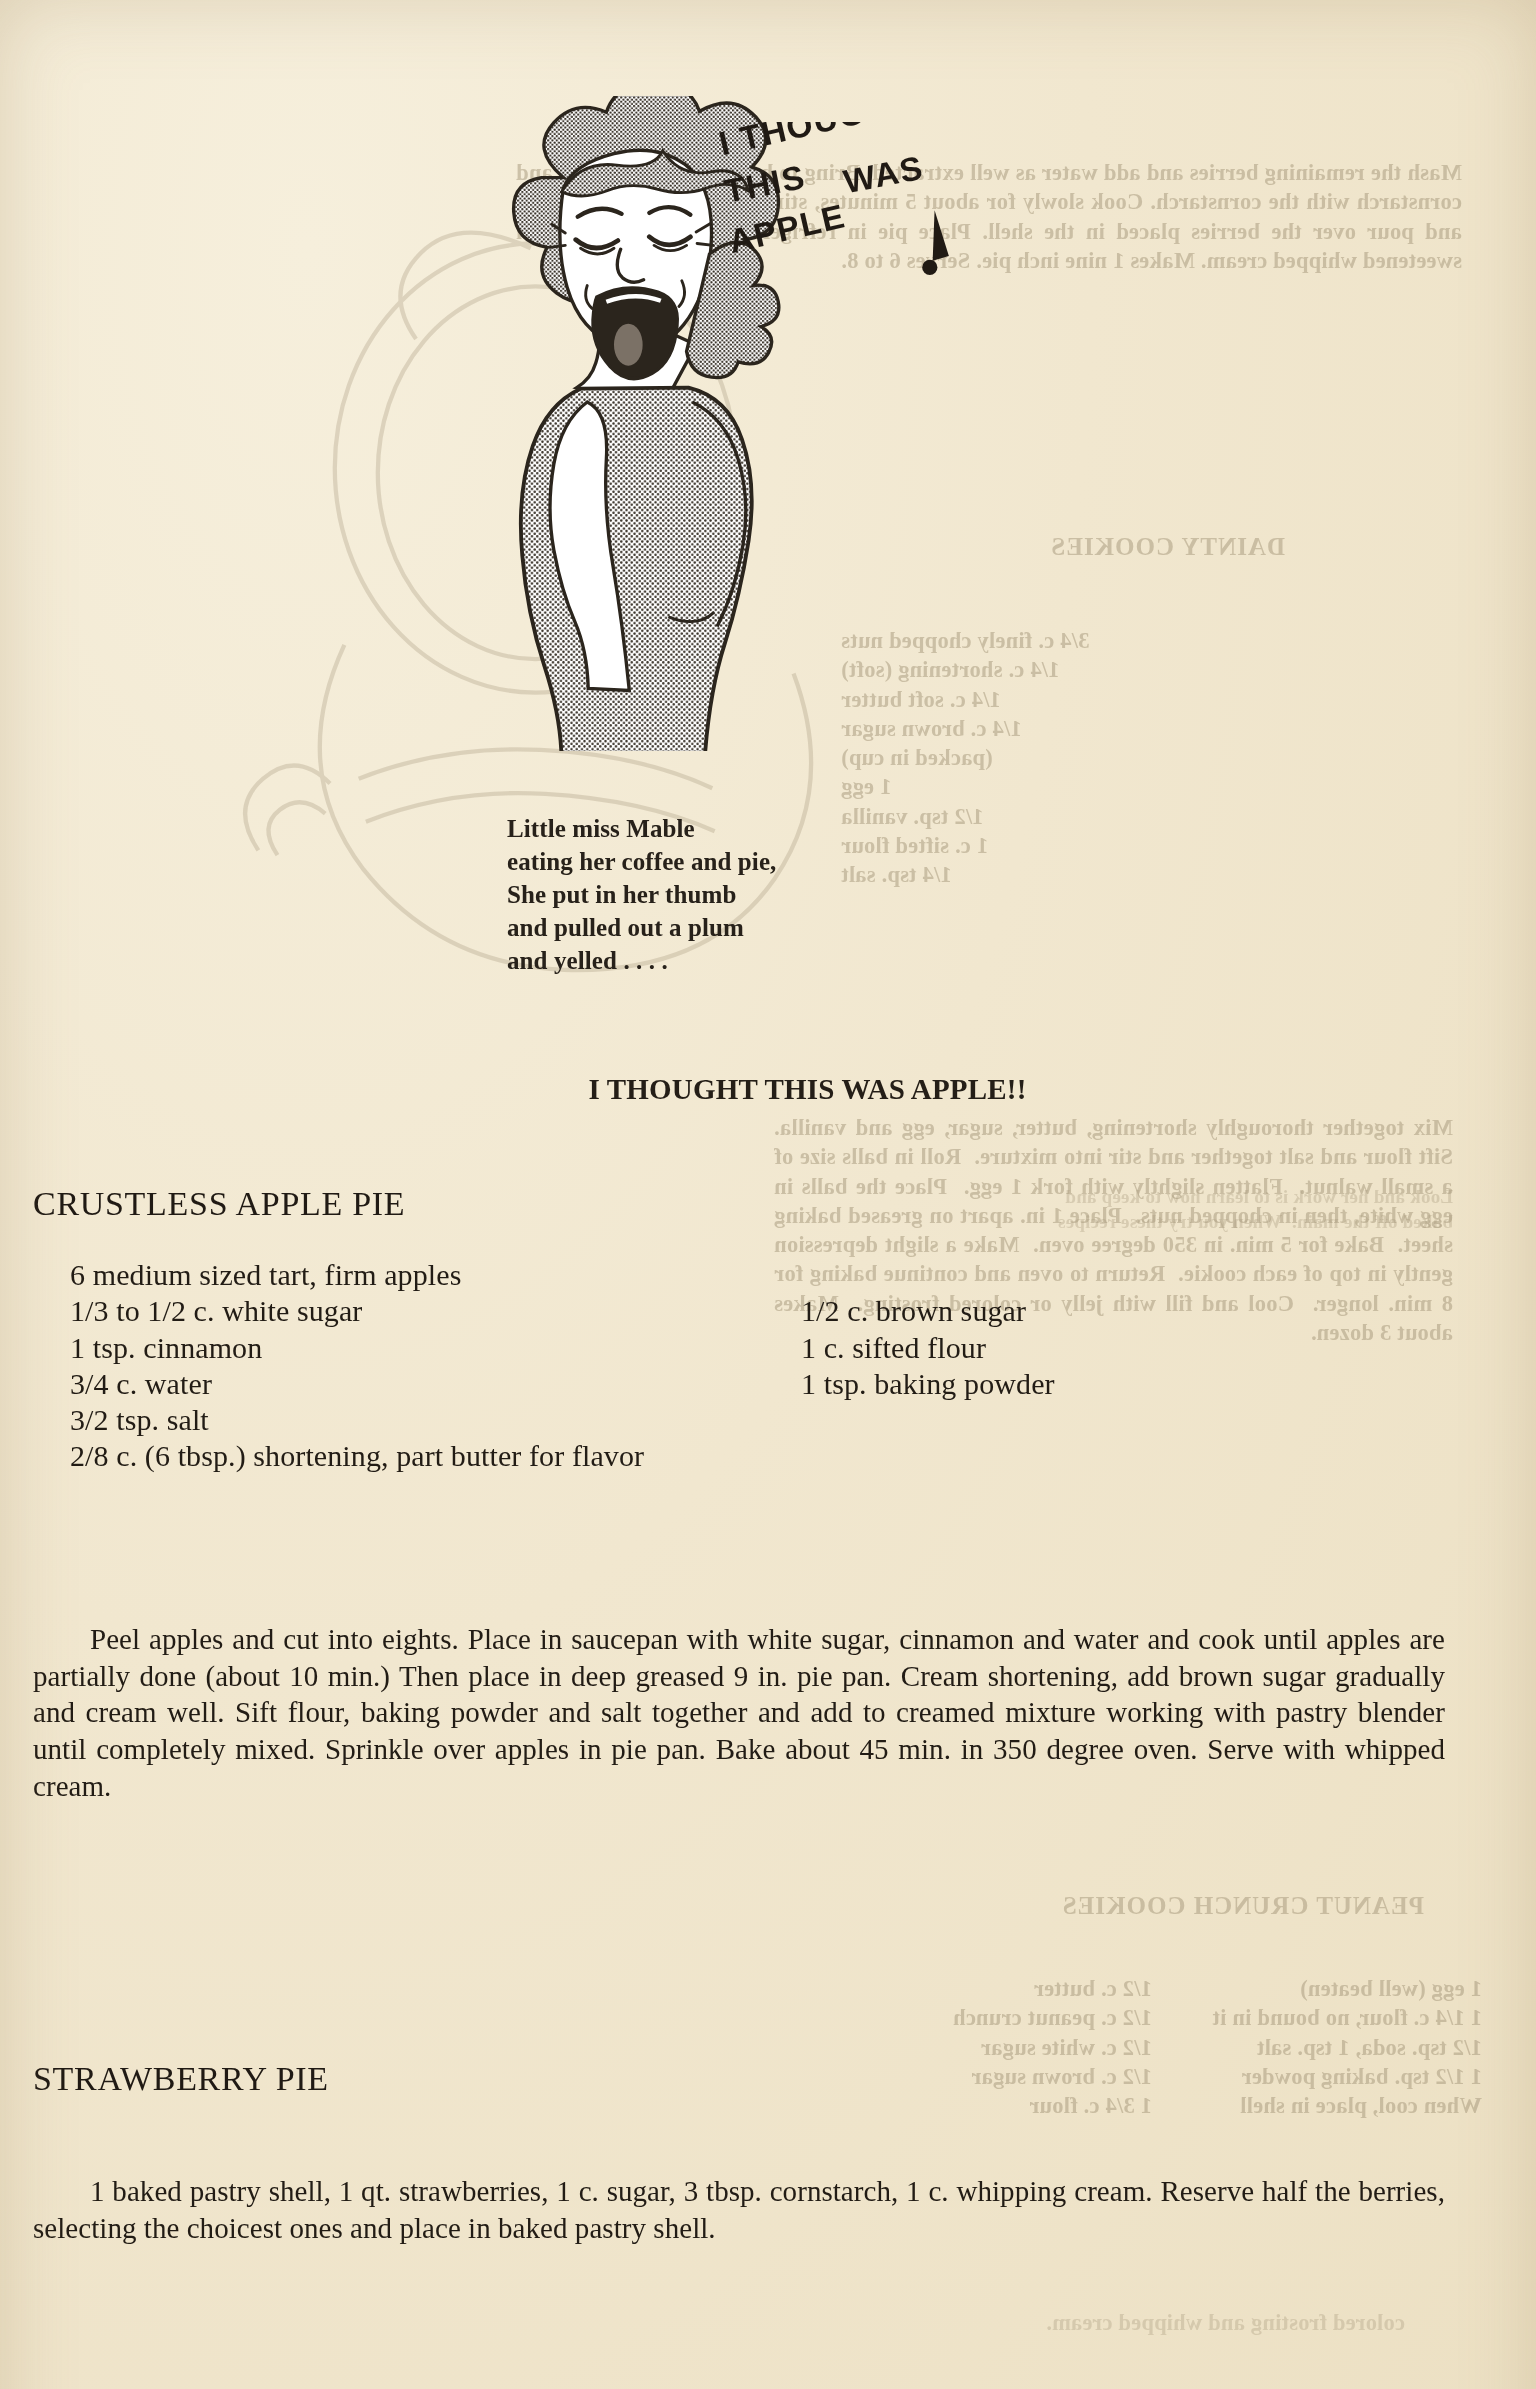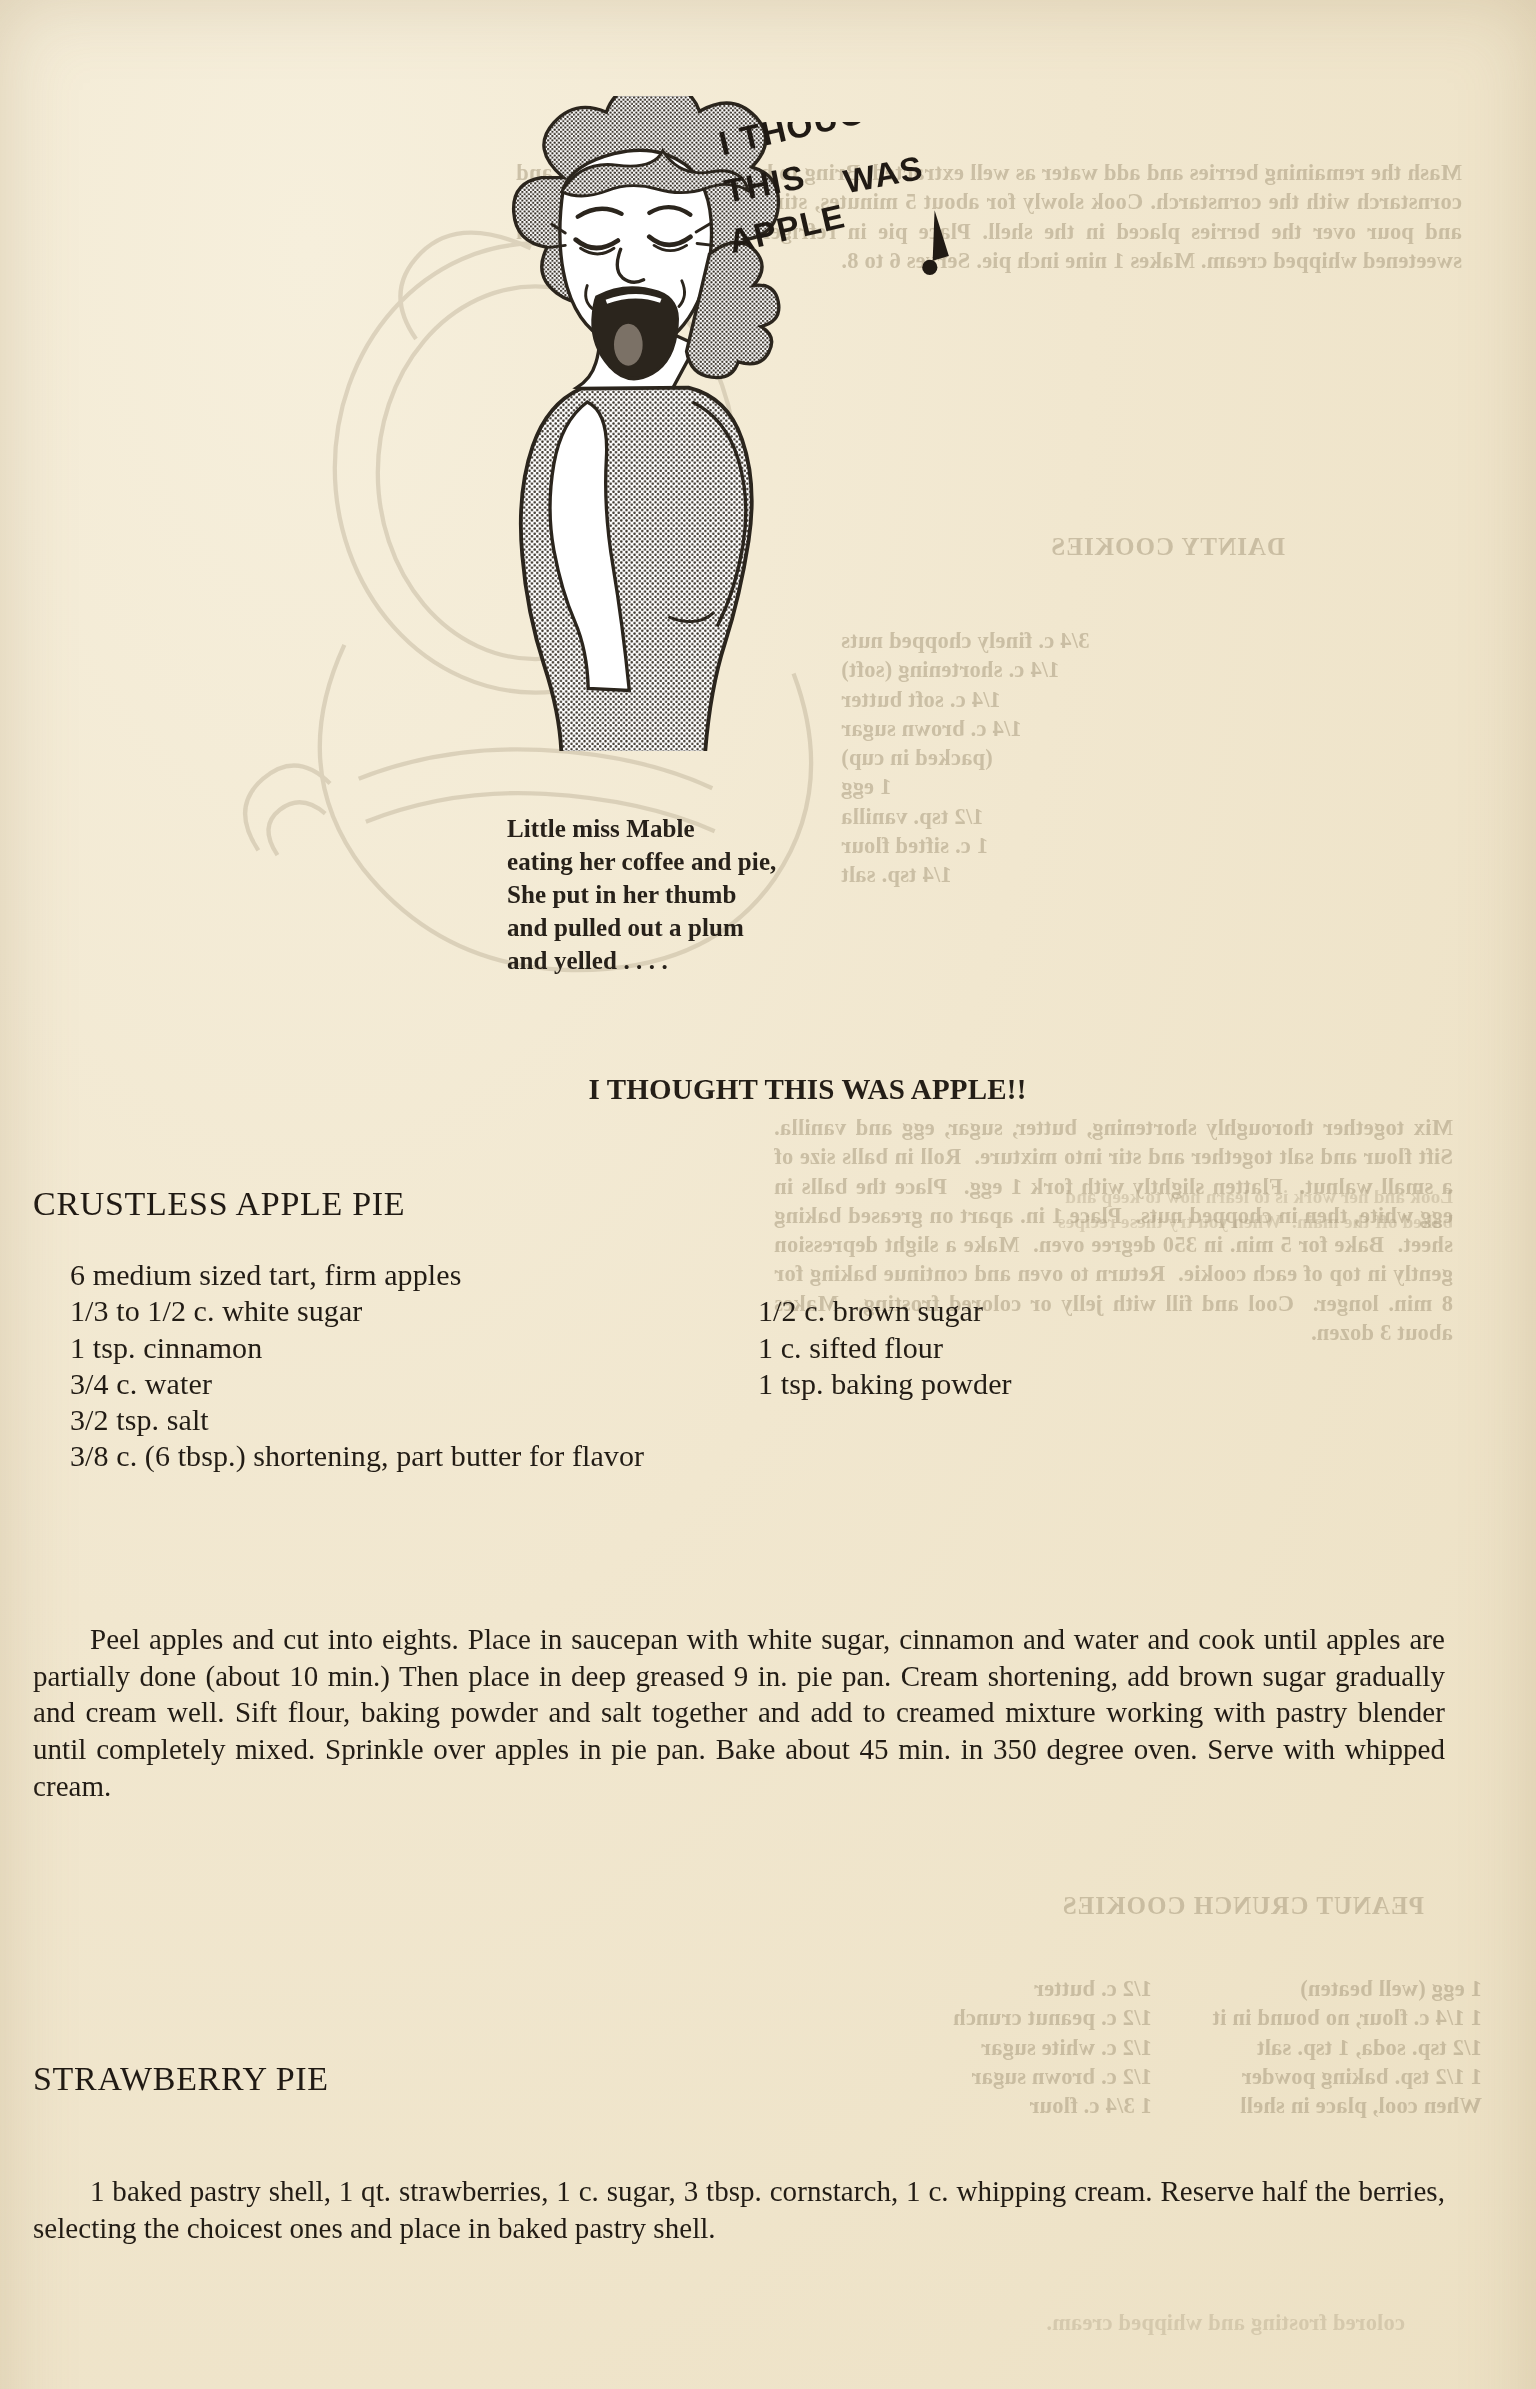--- a/index.html
+++ b/index.html
@@ -134,21 +134,21 @@
     color: #201a14;
   }
 
   .ing-table {
     font-family: "Liberation Serif", serif;
     font-size: 30px;
     line-height: 1.21;
     letter-spacing: 0.1px;
     margin-left: 37px;
   }
-  .ing-row { display: flex; }
+  .ing-row { display: flex; gap: 43px; }
   .ing-col-l { width: 688px; white-space: pre; }
   .ing-col-r { white-space: pre; }
   .ing-full { white-space: pre; }
 
   .para {
     font-family: "Liberation Serif", serif;
     font-size: 29px;
     line-height: 1.265;
     text-align: justify;
     text-justify: inter-word;
@@ -366,21 +366,21 @@
         <div class="ing-col-r">1 c. sifted flour</div>
       </div>
       <div class="ing-row">
         <div class="ing-col-l">3/4 c. water</div>
         <div class="ing-col-r">1 tsp. baking powder</div>
       </div>
       <div class="ing-row">
         <div class="ing-col-l">3/2 tsp. salt</div>
         <div class="ing-col-r"></div>
       </div>
-      <div class="ing-full">3/8 c. (6 tbsp.) shortening, part butter for flavor</div>
+      <div class="ing-full">2/8 c. (6 tbsp.) shortening, part butter for flavor</div>
     </div>
 
     <div id="apple-method" class="para"><span class="indent"></span><span>Peel apples and cut into eights.  Place in saucepan with white sugar, cinnamon and water and cook until apples are partially done (about 10 min.)  Then place in deep greased 9 in. pie pan.  Cream shortening, add brown sugar gradually and cream well.  Sift flour, baking powder and salt together and add to creamed mixture working with pastry blender until completely mixed.   Sprinkle over apples in pie pan.  Bake about 45 min. in 350 degree oven. Serve with whipped cream.</span></div>
 
     <div id="straw-title" class="recipe-title">STRAWBERRY PIE</div>
 
     <div id="straw-method" class="para"><span class="indent"></span><span>1 baked pastry shell, 1 qt. strawberries, 1 c. sugar, 3 tbsp. cornstarch, 1 c. whipping cream.  Reserve half the berries, selecting the choicest ones and place in baked pastry shell.</span></div>
 
   </div>
 

